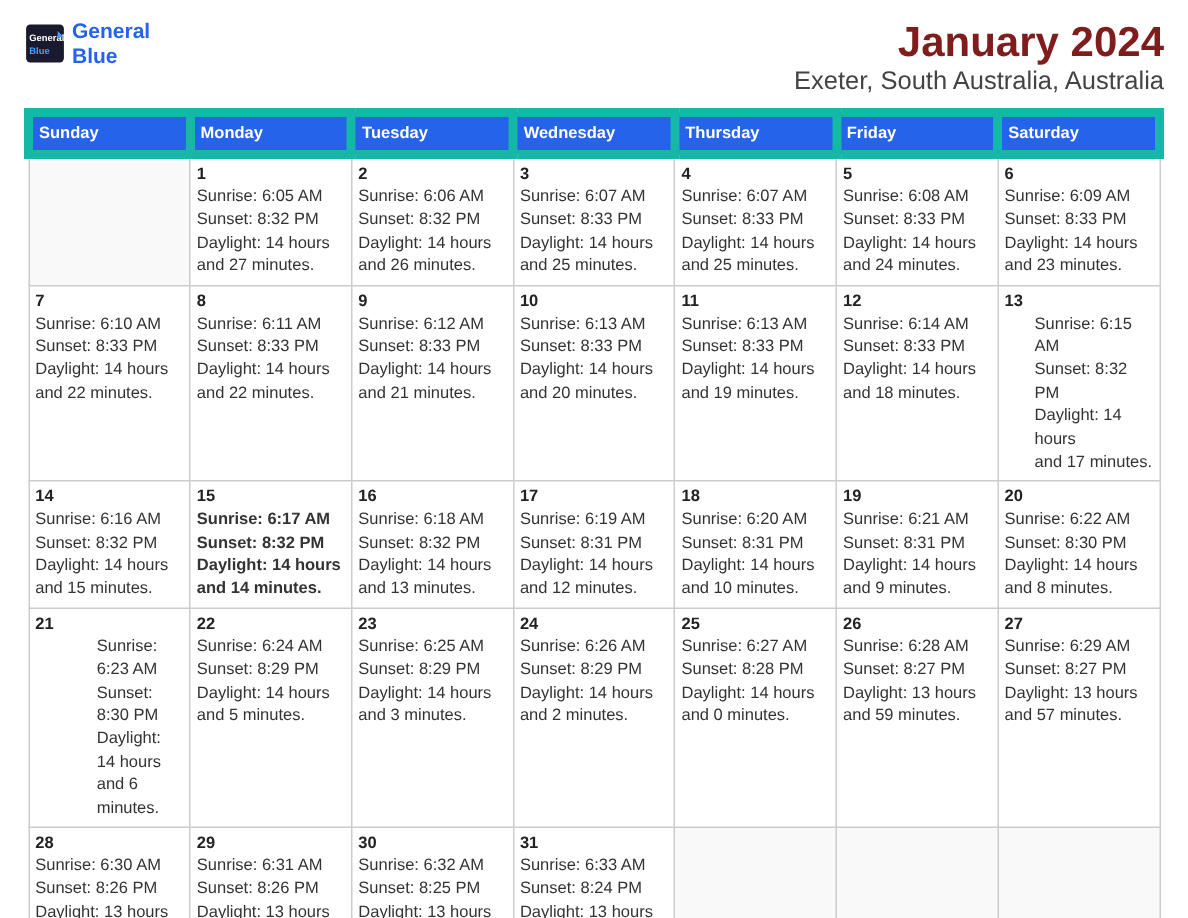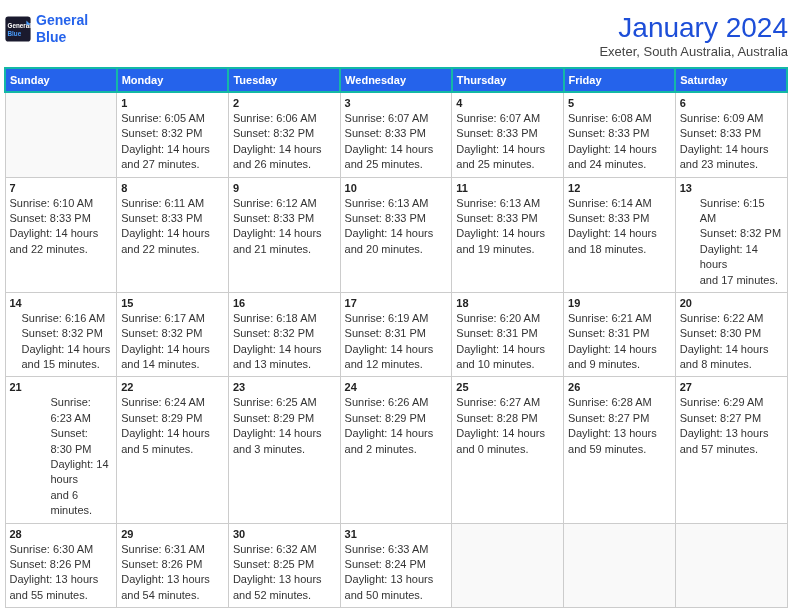--- a/index.html
+++ b/index.html
@@ -6,21 +6,21 @@
     body {
       font-family: Arial, sans-serif;
       background: #fff;
       width: 792px;
       height: 612px;
       overflow: hidden;
     }
     .page {
       width: 792px;
       height: 504px;
-      padding: 12px 4px;
+      padding: 12px 16px;
     }
     .header {
       display: flex;
       justify-content: space-between;
       align-items: flex-start;
       margin-bottom: 8px;
     }
     .logo {
       display: flex;
       align-items: center;
@@ -37,40 +37,40 @@
     }
     .logo-icon {
       width: 28px;
       height: 28px;
     }
     .title-area {
       text-align: right;
     }
     .month-title {
       font-size: 28px;
-      font-weight: normal;
-      color: #1d4ed8;
+      font-weight: bold;
+      color: #7f1d1d;
     }
     .subtitle {
-      font-size: 13px;
+      font-size: 17px;
       color: #444;
     }
     .calendar {
       width: 100%;
       border-collapse: collapse;
       font-size: 9.5px;
     }
     .calendar th {
       background-color: #2563eb;
       color: #fff;
       padding: 5px 4px;
       text-align: left;
       font-size: 11px;
       font-weight: bold;
-      border: 2px solid #14b8a6;
+      border: 6px solid #14b8a6;
     }
     .calendar td {
       border: 1px solid #ccc;
       vertical-align: top;
       padding: 4px 4px;
       width: calc(100% / 7);
       height: 80px;
     }
     .day-number {
       font-weight: bold;
@@ -218,28 +218,28 @@
             <span class="day-number">13</span>
             <div class="day-info" style="white-space: pre-line; margin-left: 20px;">Sunrise: 6:15 AM
 Sunset: 8:32 PM
 Daylight: 14 hours
 and 17 minutes.</div>
           </td>
         </tr>
         <tr>
           <td>
             <span class="day-number">14</span>
-            <div class="day-info" style="white-space: pre-line; margin-left: 12px;">Sunrise: 6:16 AM
+            <div class="day-info" style="white-space: pre-line;">Sunrise: 6:16 AM
 Sunset: 8:32 PM
 Daylight: 14 hours
 and 15 minutes.</div>
           </td>
           <td>
             <span class="day-number">15</span>
-            <div class="day-info" style="white-space: pre-line;">Sunrise: 6:17 AM
+            <div class="day-info" style="white-space: pre-line; font-weight: bold;">Sunrise: 6:17 AM
 Sunset: 8:32 PM
 Daylight: 14 hours
 and 14 minutes.</div>
           </td>
           <td>
             <span class="day-number">16</span>
             <div class="day-info" style="white-space: pre-line;">Sunrise: 6:18 AM
 Sunset: 8:32 PM
 Daylight: 14 hours
 and 13 minutes.</div>

